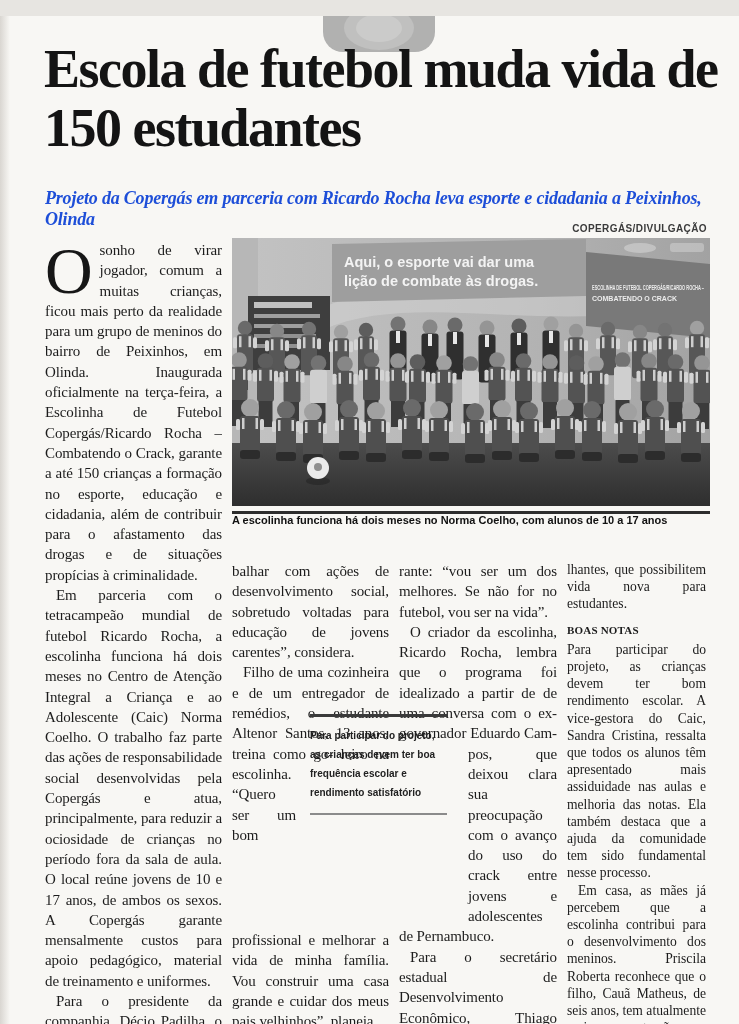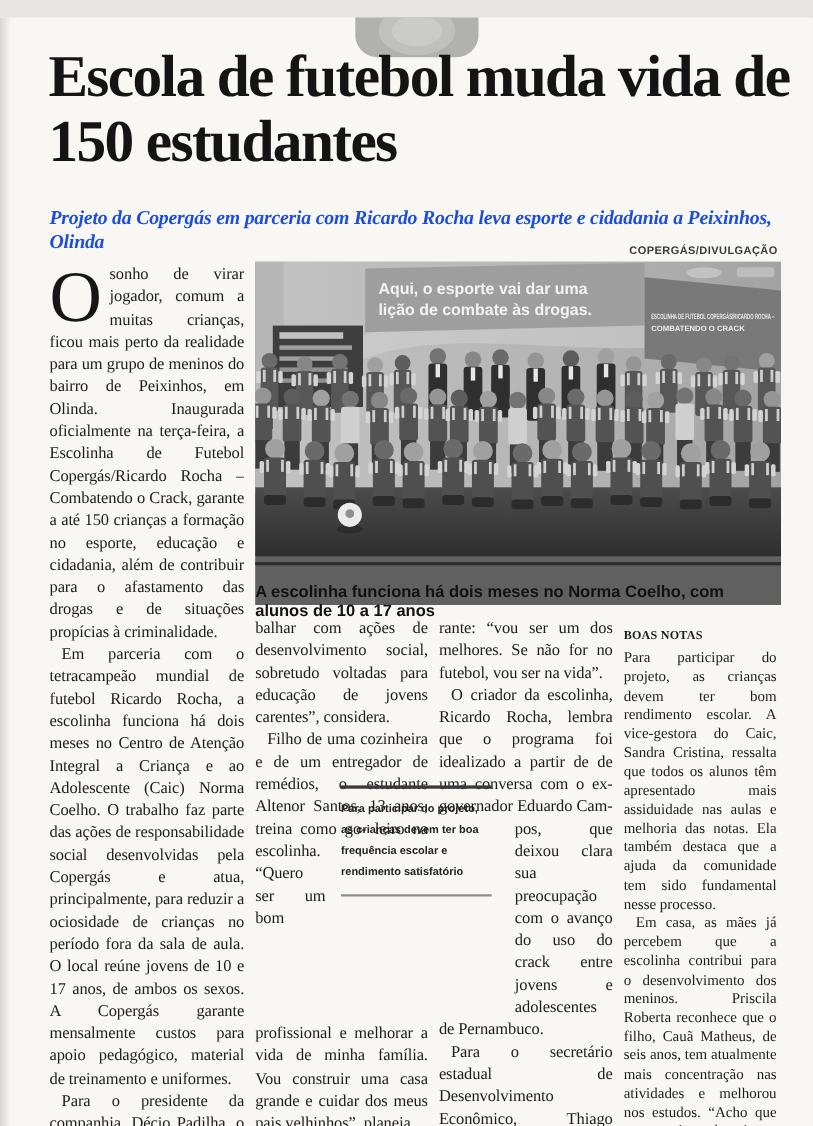--- a/index.html
+++ b/index.html
@@ -13,23 +13,23 @@
   #clip .c1{position:absolute;left:50%;top:58%;transform:translate(-50%,-50%);
         width:70px;height:44px;border-radius:50%;background:#c0c0bf;}
   #clip .c2{position:absolute;left:50%;top:58%;transform:translate(-50%,-50%);
         width:46px;height:28px;border-radius:50%;background:#cbcbca;}
   #headline{position:absolute;left:44px;top:24px;width:675px;font-weight:bold;
         font-size:54px;line-height:59px;letter-spacing:-1.5px;color:#141414;}
   #subhead{position:absolute;left:45px;top:172px;width:670px;font-style:italic;font-weight:bold;
         font-size:18px;letter-spacing:-0.2px;color:#1d4ed8;}
   #credit{position:absolute;right:32px;top:207px;font-family:"Liberation Sans",sans-serif;
         font-weight:bold;font-size:10px;letter-spacing:0.4px;color:#3a3a3a;}
-  #photo{position:absolute;left:232px;top:222px;width:478px;height:312px;background:#0f766e;filter:grayscale(1);}
+  #photo{position:absolute;left:232px;top:222px;width:478px;height:268px;background:#fde047;filter:grayscale(1);}
   #caption{position:absolute;left:232px;top:495px;width:478px;border-top:3px solid #2d2d2d;
-        padding-top:16px;font-family:"Liberation Sans",sans-serif;font-weight:bold;font-size:15px;color:#111;}
+        padding-top:0;font-family:"Liberation Sans",sans-serif;font-weight:bold;font-size:11px;color:#111;}
   .col{position:absolute;text-align:justify;font-size:15px;line-height:20.3px;letter-spacing:-0.1px;}
   .col p{margin:0;text-indent:11px;}
   .col p.ni{text-indent:0;}
   #col1{left:45px;top:224px;width:177px;height:786px;overflow:hidden;}
   #col2{left:232px;top:545px;width:157px;height:465px;overflow:hidden;}
   #col3{left:399px;top:545px;width:158px;height:465px;overflow:hidden;}
   #col4{left:567px;top:545px;width:139px;height:465px;overflow:hidden;
         font-size:13.6px;line-height:17.2px;letter-spacing:0;}
   #col4 .hdr{font-weight:bold;font-size:11px;letter-spacing:0.2px;margin:9px 0 2px;text-indent:0;}
   .dropcap{float:left;font-size:66px;line-height:52px;padding:5px 7px 0 0;font-weight:400;color:#161616;}
@@ -432,19 +432,20 @@
 
   </div>
 
   <div id="col3" class="col">
     <p class="ni">rante: “vou ser um dos melhores. Se não for no futebol, vou ser na vida”.</p>
     <p><span>O criador da escolinha, Ricardo Rocha, lembra que o programa foi idealizado a partir de de uma conversa com o ex-governador Eduardo Cam-</span> <span class="qspacer-l"></span><span>pos, que deixou clara sua preocupação com o avanço do uso do crack entre jovens e adolescentes de Pernambuco.</span></p>
     <p>Para o secretário estadual de Desenvolvimento Econômico, Thiago Norões, o projeto é um exemplo de que um futuro melhor se conquista com dedicação e trabalho”. O secretário estadual de Educação, Frederico Amâncio, considera ser imprescindível o incentivo a projetos seme-</p>
   </div>
 
   <div id="col4" class="col">
+    <p class="ni">lhantes, que possibilitem vida nova para estudantes.</p>
     <p class="hdr">BOAS NOTAS</p>
     <p class="ni">Para participar do projeto, as crianças devem ter bom rendimento escolar. A vice-gestora do Caic, Sandra Cristina, ressalta que todos os alunos têm apresentado mais assiduidade nas aulas e melhoria das notas. Ela também destaca que a ajuda da comunidade tem sido fundamental nesse processo.</p>
     <p>Em casa, as mães já percebem que a escolinha contribui para o desenvolvimento dos meninos. Priscila Roberta reconhece que o filho, Cauã Matheus, de seis anos, tem atualmente mais concentração nas atividades e melhorou nos estudos. “Acho que esse projeto deveria se ampliar para outras comunidades”, sugere.</p>
   </div>
 
   <div id="quote">Para participar do projeto, as crianças devem ter boa frequência escolar e rendimento satisfatório</div>
 </div>
 
 </body></html>

